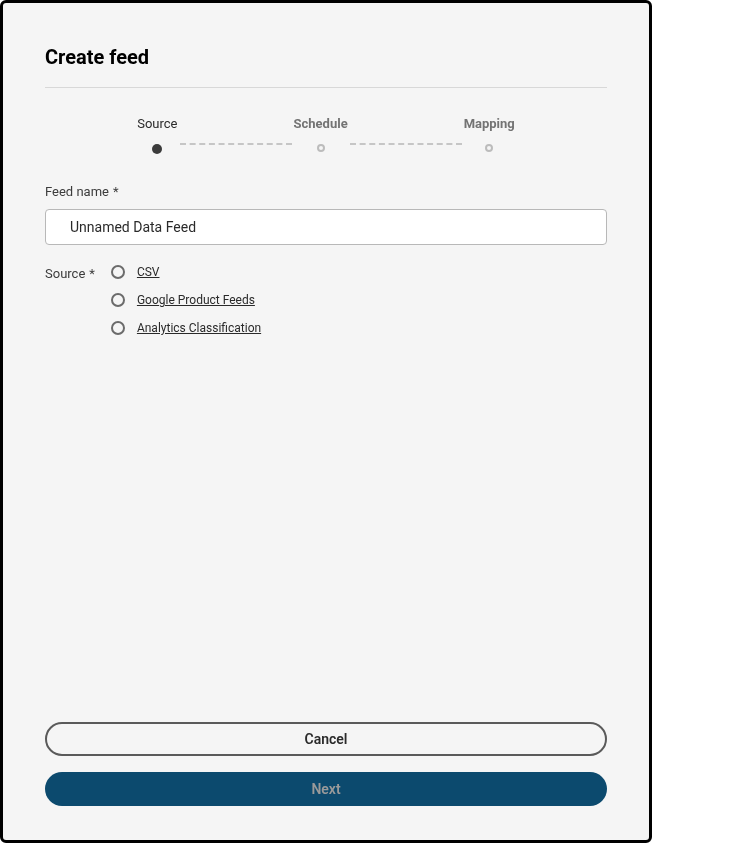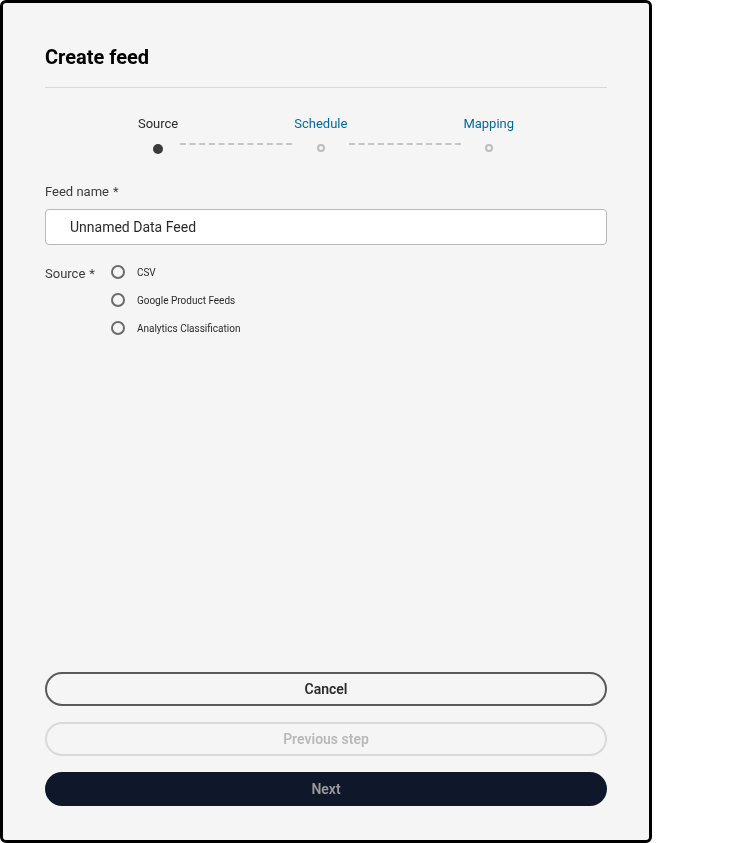--- a/index.html
+++ b/index.html
@@ -50,21 +50,22 @@
       align-items: center;
       position: relative;
     }
     .step-label {
       font-size: 13px;
       color: #2a2a2a;
       margin-bottom: 10px;
       height: 18px;
     }
     .step-label.inactive {
-      color: #0369a1;
+      color: #737373;
+      font-weight: bold;
     }
     .step-dot {
       width: 10px;
       height: 10px;
       border-radius: 50%;
       background: #3b3b3b;
       flex-shrink: 0;
     }
     .step-dot.inactive {
       width: 8px;
@@ -130,22 +131,23 @@
       cursor: pointer;
     }
     .radio-circle {
       width: 14px;
       height: 14px;
       border: 2px solid #6b6b6b;
       border-radius: 50%;
       flex-shrink: 0;
     }
     .radio-text {
-      font-size: 10px;
-      color: #2a2a2a;
+      font-size: 12px;
+      color: #2a2a2a;
+      text-decoration: underline;
     }
     .spacer {
       flex: 1;
     }
     .footer {
       display: flex;
       justify-content: flex-end;
       gap: 16px;
       padding-bottom: 6px;
       flex-direction: column;
@@ -169,21 +171,21 @@
       color: #2a2a2a;
       padding: 0 18px;
     }
     .btn-prev {
       background: transparent;
       border: 2px solid #d9d9d9;
       color: #b9b9b9;
       cursor: default;
     }
     .btn-next {
-      background: #0f172a;
+      background: #0c4a6e;
       color: #9a9a9a;
       cursor: default;
       padding: 0 26px;
     }
   </style>
 </head>
 <body>
 
 <div class="frame">
   <div class="title">Create feed</div>
@@ -234,16 +236,15 @@
         <span class="radio-circle"></span>
         <span class="radio-text">Analytics Classification</span>
       </label>
     </div>
   </div>
 
   <div class="spacer"></div>
 
   <div class="footer">
     <button class="btn btn-cancel">Cancel</button>
-    <button class="btn btn-prev">Previous step</button>
     <button class="btn btn-next">Next</button>
   </div>
 </div>
 
 </body></html>

